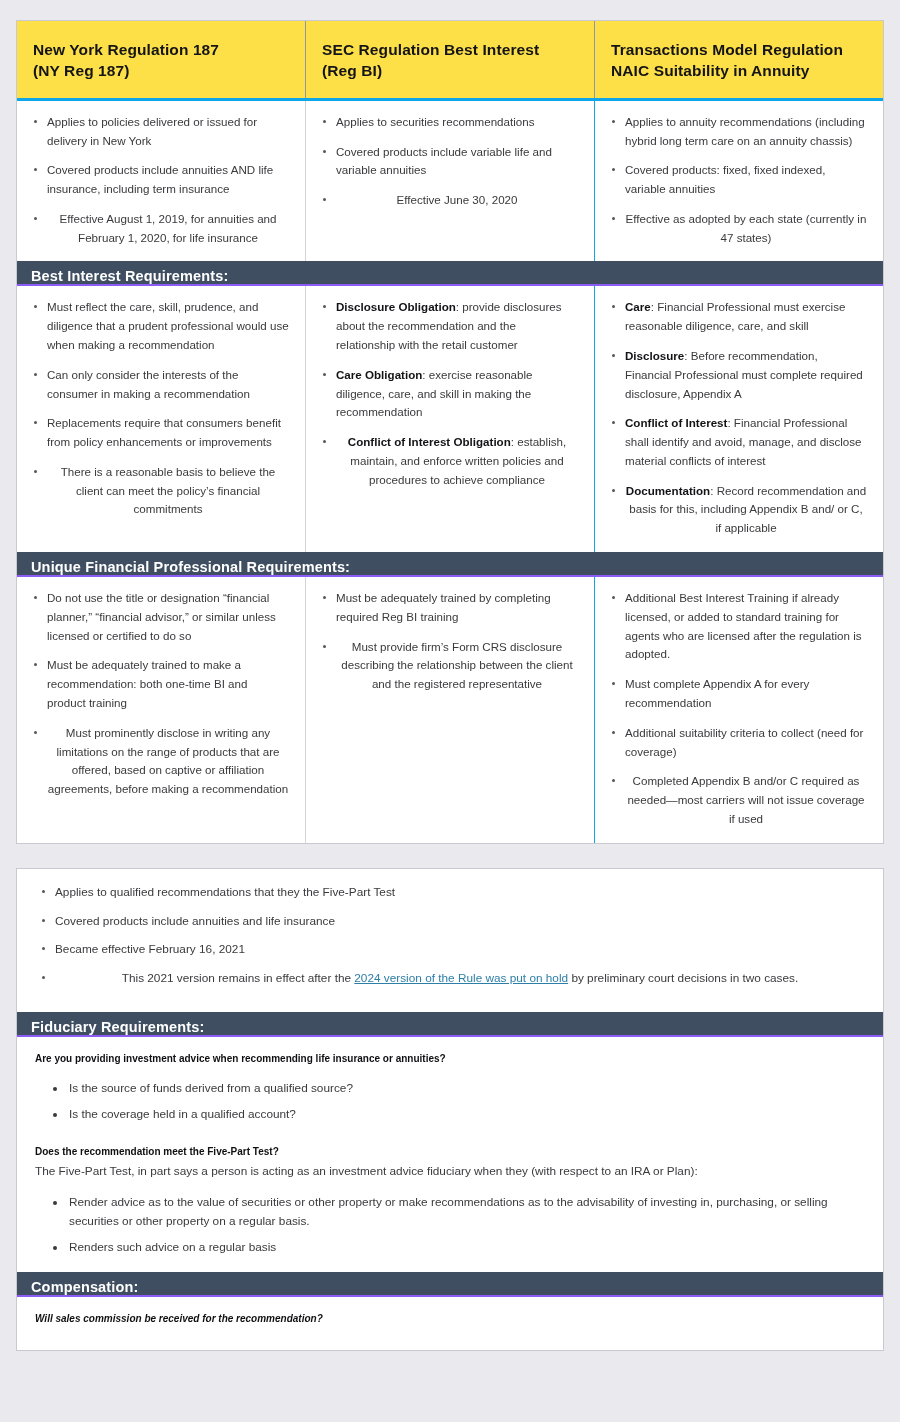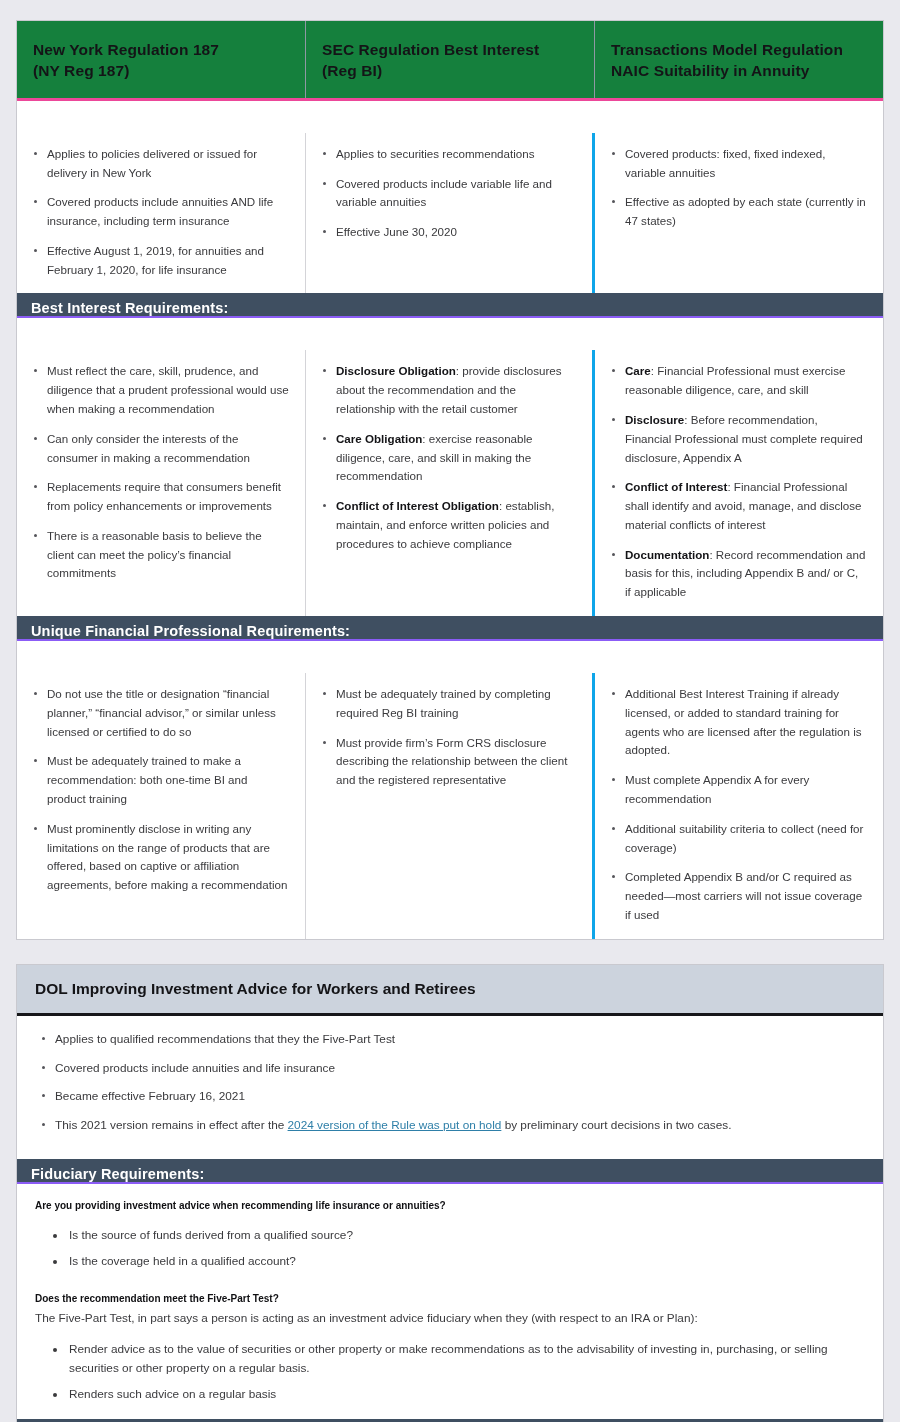--- a/index.html
+++ b/index.html
@@ -33,22 +33,22 @@
     width: 868px;
   }
   .card-bottom {
     width: 868px;
     margin-top: 24px;
   }
 
   
   .col-head-row {
     display: flex;
-    background: #15803d;
-    border-bottom: 3px solid #ec4899;
+    background: #fde047;
+    border-bottom: 3px solid #0ea5e9;
   }
   .col-head {
     box-sizing: border-box;
     padding: 18px 16px 16px 16px;
     font-size: 15.5px;
     font-weight: 600;
     line-height: 1.38;
     color: #141417;
     letter-spacing: 0.1px;
   }
@@ -61,37 +61,36 @@
   .col-body-row {
     display: flex;
     background: #ffffff;
   }
   .col-body {
     box-sizing: border-box;
     padding: 12px 16px 14px 14px;
     font-size: 11.6px;
     line-height: 1.62;
     color: #3a3a3d;
-    margin-top: 32px;
   }
   .col-body.c1 { width: 289px; border-right: 1px solid #d4d4d8; }
-  .col-body.c2 { width: 289px; border-right: 3px solid #0ea5e9; }
+  .col-body.c2 { width: 289px; border-right: 1px solid #0ea5e9; }
   .col-body.c3 { width: 288px; }
 
   ul.bullets {
     margin: 0;
     padding: 0;
     list-style: none;
   }
   ul.bullets li {
     position: relative;
     padding-left: 16px;
     margin-bottom: 11px;
   }
-  ul.bullets li:last-child { margin-bottom: 0; }
+  ul.bullets li:last-child { margin-bottom: 0; text-align: center; }
   ul.bullets li::before {
     content: "";
     position: absolute;
     left: 3px;
     top: 7px;
     width: 3px;
     height: 3px;
     background: #55555a;
     border-radius: 50%;
   }
@@ -207,20 +206,21 @@
       </div>
       <div class="col-body c2">
         <ul class="bullets">
           <li>Applies to securities recommendations</li>
           <li>Covered products include variable life and variable annuities</li>
           <li>Effective June 30, 2020</li>
         </ul>
       </div>
       <div class="col-body c3">
         <ul class="bullets">
+          <li>Applies to annuity recommendations (including hybrid long term care on an annuity chassis)</li>
           <li>Covered products: fixed, fixed indexed, variable annuities</li>
           <li>Effective as adopted by each state (currently in 47 states)</li>
         </ul>
       </div>
     </div>
 
     <div class="section-bar">Best Interest Requirements:</div>
 
     <div class="col-body-row">
       <div class="col-body c1">
@@ -270,21 +270,20 @@
           <li>Must complete Appendix A for every recommendation</li>
           <li>Additional suitability criteria to collect (need for coverage)</li>
           <li>Completed Appendix B and/or C required as needed—most carriers will not issue coverage if used</li>
         </ul>
       </div>
     </div>
   </div>
 
   <div class="card card-bottom">
 
-    <div class="dol-head">DOL Improving Investment Advice for Workers and Retirees</div>
 
     <div class="dol-body">
       <ul class="bullets">
         <li>Applies to qualified recommendations that they the Five-Part Test</li>
         <li>Covered products include annuities and life insurance</li>
         <li>Became effective February 16, 2021</li>
         <li><span>This 2021 version remains in effect after the </span><a class="inline-link" href="#">2024 version of the Rule was put on hold</a><span> by preliminary court decisions in two cases.</span></li>
       </ul>
     </div>
 

